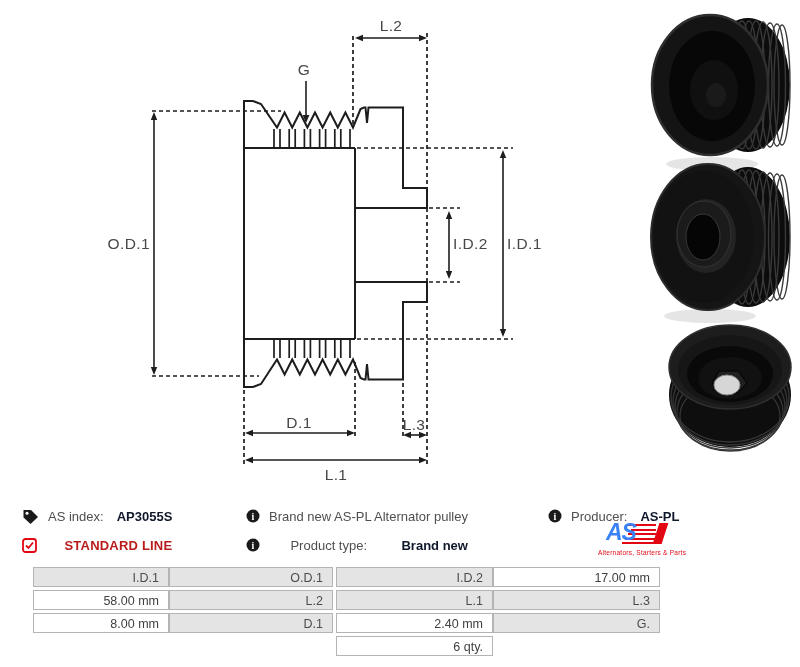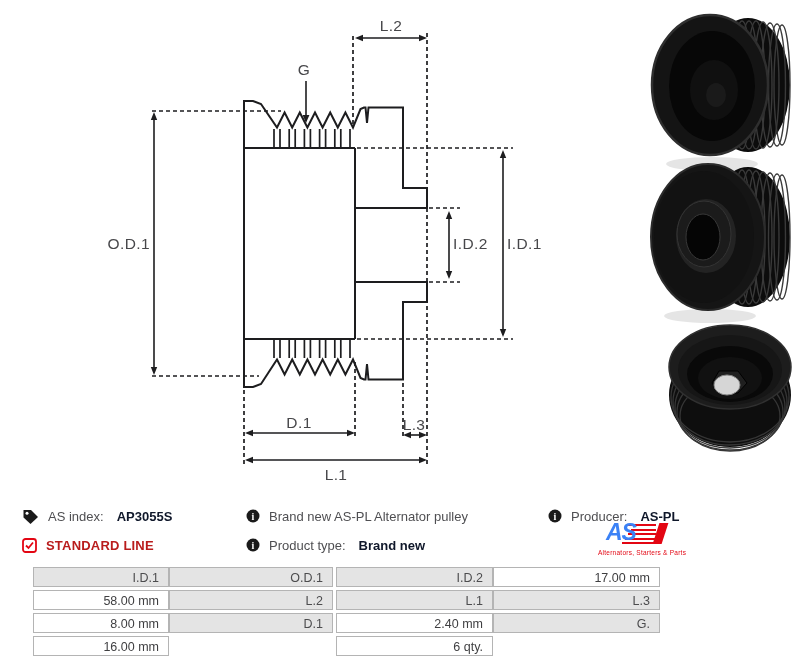--- a/index.html
+++ b/index.html
@@ -1,21 +1,21 @@
 <!DOCTYPE html>
 <html><head>
 <meta charset="utf-8">
 <style>
   html,body{margin:0;padding:0;background:#ffffff;}
   body{width:800px;height:667px;position:relative;font-family:"Liberation Sans",sans-serif;overflow:hidden;}
   .abs{position:absolute;}
   
   .info-col{position:absolute;top:507px;}
   .info-line{display:flex;align-items:center;gap:9px;height:18px;margin-bottom:11px;
-             font-size:13px;color:#4f4f52;white-space:nowrap;}
+             font-size:13px;color:#4f4f52;white-space:nowrap;justify-content:space-between;}
   .info-line .b{font-weight:bold;color:#0f172a;margin-left:4px;}
   .std-line{color:#b91c1c;font-weight:bold;letter-spacing:.2px;}
   .icon{flex:0 0 auto;display:inline-flex;}
   
   .as-logo{position:absolute;left:598px;top:522px;width:112px;}
   .as-logo .mark{position:relative;height:24px;}
   .as-logo .as-txt{position:absolute;left:8px;top:-2px;font-size:23px;line-height:24px;font-weight:bold;
                    font-style:italic;color:#3b82f6;letter-spacing:-1px;}
   .as-logo .stripe{position:absolute;height:2.4px;background:#e30613;}
   .as-logo .blade{position:absolute;left:58px;top:1px;width:9px;height:21px;background:#e30613;
@@ -245,21 +245,20 @@
 </div>
 
 <div class="spec-table">
   <div class="spec-half left">
     <div class="cell lab">I.D.1</div>
     <div class="cell lab">O.D.1</div>
     <div class="cell val">58.00 mm</div>
     <div class="cell lab">L.2</div>
     <div class="cell val">8.00 mm</div>
     <div class="cell lab">D.1</div>
-    <div class="cell val">16.00 mm</div>
   </div>
   <div class="spec-half right">
     <div class="cell lab">I.D.2</div>
     <div class="cell val">17.00 mm</div>
     <div class="cell lab">L.1</div>
     <div class="cell lab">L.3</div>
     <div class="cell val">2.40 mm</div>
     <div class="cell lab">G.</div>
     <div class="cell val">6 qty.</div>
   </div>

